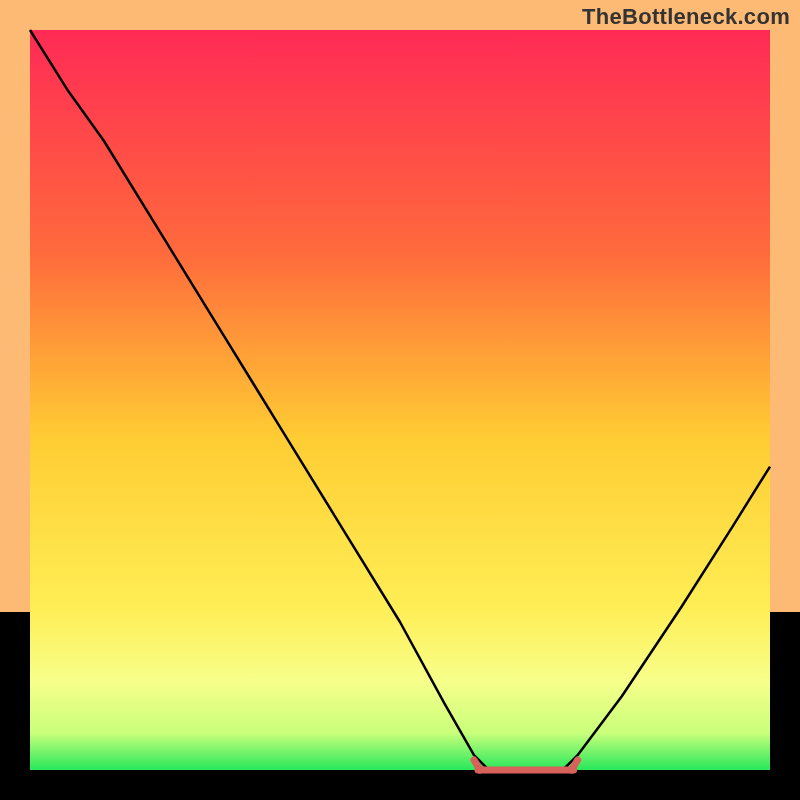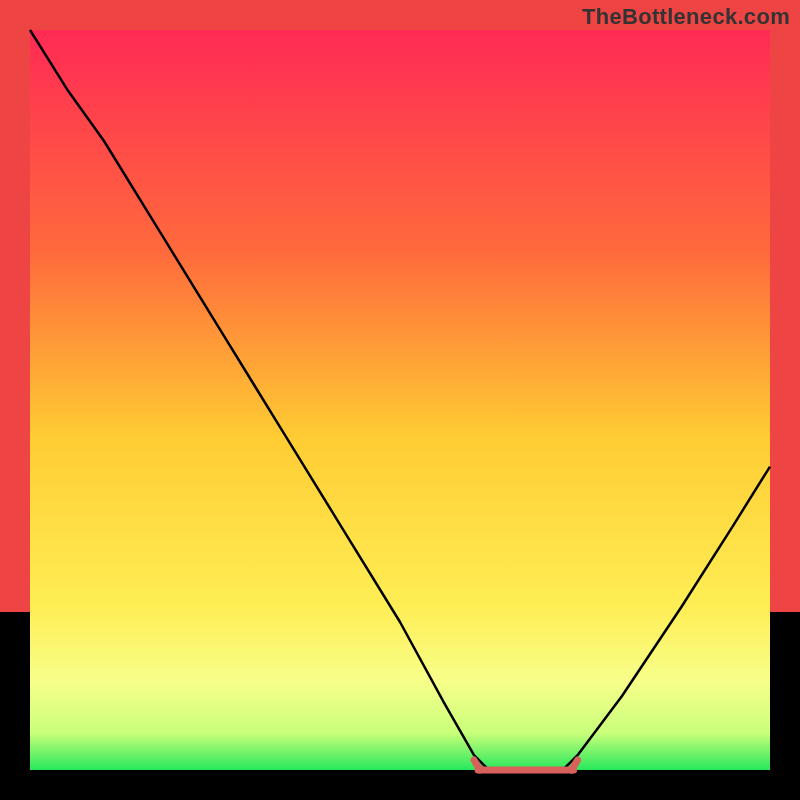--- a/index.html
+++ b/index.html
@@ -8,21 +8,21 @@
     width: 800px;
     height: 800px;
     background: #000;
     overflow: hidden;
     font-family: Arial, Helvetica, sans-serif;
   }
   .container {
     width: 800px;
     height: 612px;
     position: relative;
-    background: #ef4444;
+    background: #fdba74;
   }
   .watermark {
     position: absolute;
     top: 4px;
     right: 10px;
     color: #333;
     font-size: 22px;
     font-weight: 600;
     letter-spacing: 0.3px;
     z-index: 10;

